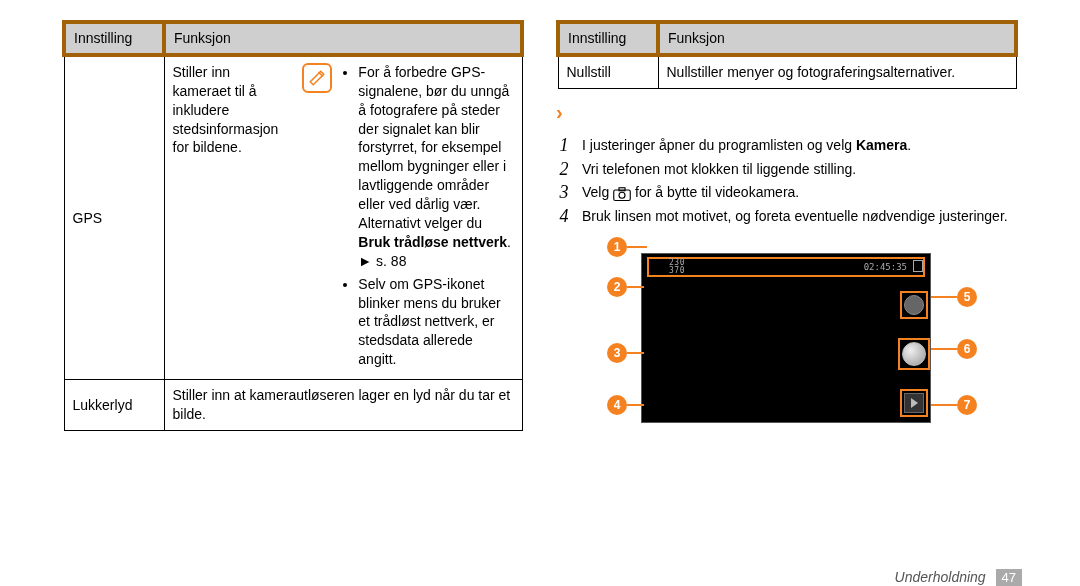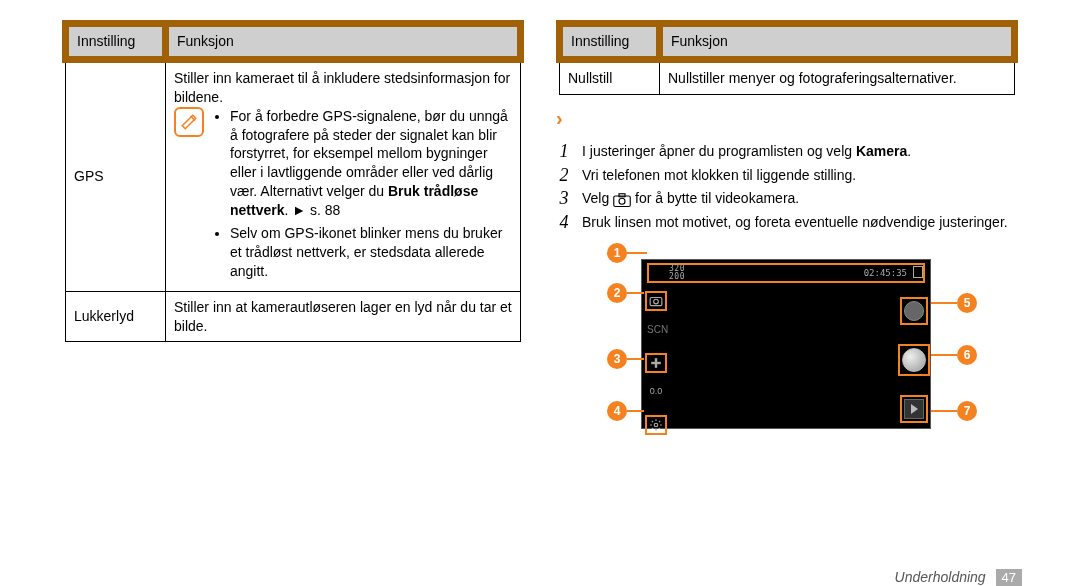--- a/index.html
+++ b/index.html
@@ -2,25 +2,25 @@
 <html><head>
 <meta charset="utf-8">
 <style>
   * { box-sizing: border-box; margin: 0; padding: 0; }
   html, body { width: 1080px; height: 586px; font-family: Arial, Helvetica, sans-serif; background: #fff; color: #000; }
   .page { display: flex; width: 1080px; height: 586px; padding: 20px 50px 10px; position: relative; }
   .col { flex: 1 1 50%; padding: 0 12px; font-size: 14px; line-height: 1.35; }
   .col + .col { margin-left: 8px; }
 
   table.settings { width: 100%; border-collapse: collapse; margin-bottom: 10px; }
-  table.settings th { background: #cfcfcf; text-align: left; font-weight: normal; padding: 5px 8px; border: 7px solid #a16207; font-size: 14px; }
+  table.settings th { background: #cfcfcf; text-align: left; font-weight: normal; padding: 5px 8px; border: 4px solid #a16207; font-size: 14px; }
   table.settings td { border: 1px solid #000; padding: 6px 8px; vertical-align: top; font-size: 14px; line-height: 1.35; }
   table.settings td.label { width: 100px; vertical-align: middle; }
 
-  .cell-block { display: flex; flex-direction: column; gap: 0; }
+  .cell-block { display: flex; flex-direction: row; gap: 24px; }
   .iconrow { display: flex; align-items: flex-start; gap: 8px; }
   .noteicon { flex: 0 0 auto; width: 30px; height: 30px; border: 2px solid #f58220; border-radius: 6px; display: flex; align-items: center; justify-content: center; color: #f58220; font-size: 18px; position: relative; }
   .noteicon svg { width: 18px; height: 18px; }
   ul.bullets { list-style: disc; padding-left: 18px; }
   ul.bullets li { margin-bottom: 4px; }
 
   .section-head { display: flex; align-items: baseline; gap: 8px; margin: 8px 0 10px; }
   .chev { color: #f58220; font-weight: bold; font-size: 20px; }
   .section-title { font-size: 20px; font-weight: bold; }
 
@@ -152,48 +152,26 @@
         <span class="num">4</span>
         <span class="txt">Bruk linsen mot motivet, og foreta eventuelle nødvendige justeringer.</span>
       </li>
     </ol>
 
     <div class="figwrap">
       <div class="camscreen"></div>
 
       <div class="topbar-frame"></div>
       <div class="topbar-text">
-        <div>320</div>
-        <div>200</div>
+        <div>230</div>
+        <div>370</div>
       </div>
       <div class="topbar-time">02:45:35</div>
       <div class="topbar-right-ico"></div>
 
-      <div class="side-left">
-        <div class="off-box" style="position:static;width:22px;height:20px;display:flex;align-items:center;justify-content:center;">
-          <svg width="14" height="12" viewBox="0 0 24 20">
-              <rect x="2" y="4" width="20" height="14" rx="2" fill="none" stroke="#aaa" stroke-width="2"></rect>
-              <circle cx="12" cy="11" r="4" fill="none" stroke="#aaa" stroke-width="2"></circle>
-            </svg>
-        </div>
-        <div class="side-ico" style="color:#777;">SCN</div>
-        <div class="off-box" style="position:static;width:22px;height:20px;display:flex;align-items:center;justify-content:center;">
-          <svg width="12" height="12" viewBox="0 0 20 20">
-              <rect x="8" y="2" width="4" height="16" fill="#aaa"></rect>
-              <rect x="2" y="8" width="16" height="4" fill="#aaa"></rect>
-            </svg>
-        </div>
-        <div class="side-ico" style="color:#aaa;font-size:9px;">0.0</div>
-        <div class="off-box" style="position:static;width:22px;height:20px;display:flex;align-items:center;justify-content:center;">
-          <svg width="14" height="14" viewBox="0 0 24 24" fill="none" stroke="#aaa" stroke-width="2">
-              <circle cx="12" cy="12" r="3"></circle>
-              <path d="M12 2v3M12 19v3M2 12h3M19 12h3M5 5l2 2M17 17l2 2M5 19l2-2M17 7l2-2"></path>
-            </svg>
-        </div>
-      </div>
 
       <div class="side-right">
         <div class="off-box" style="position:static;padding:2px;">
             <div class="mode-dot"></div>
           </div>
         <div class="off-box" style="position:static;padding:2px;">
             <div class="shutter-dot"></div>
           </div>
         <div class="off-box" style="position:static;padding:2px;">
             <div class="play-sq"></div>

